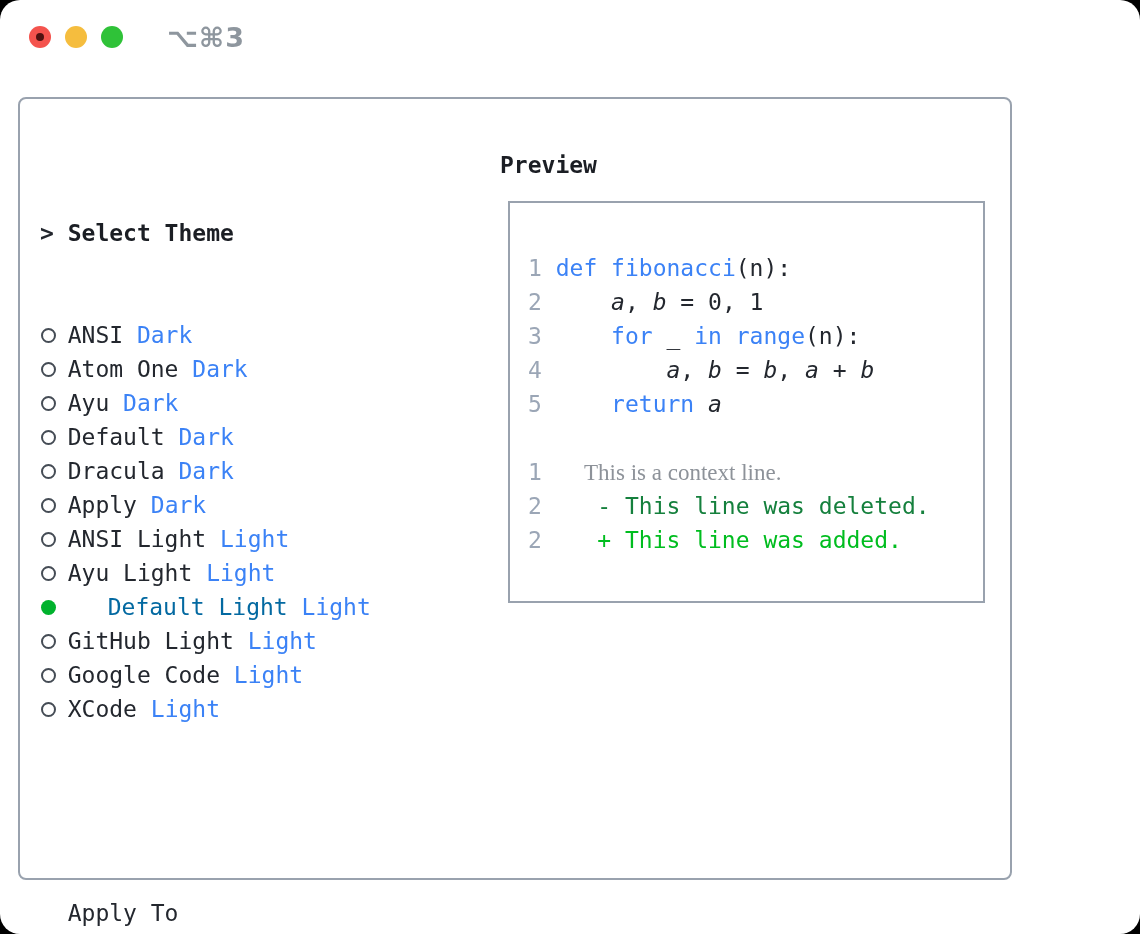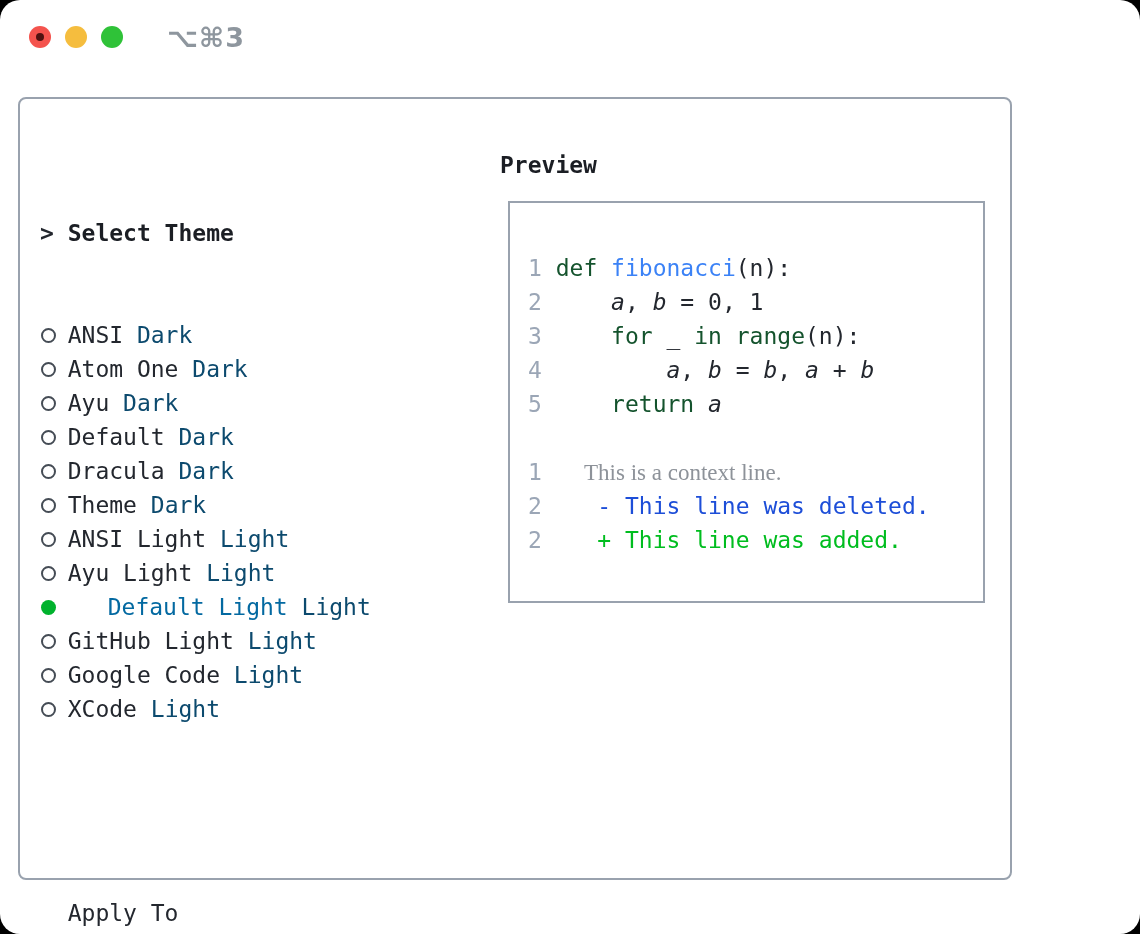--- a/index.html
+++ b/index.html
@@ -24,35 +24,35 @@
             color:#23272e;white-space:pre;}
   .row{height:34px;display:flex;align-items:center;white-space:pre;}
   .marker{display:inline-block;width:2ch;flex:0 0 auto;position:relative;height:34px;}
   .arrow{color:#23272e;font-weight:bold;}
   .radio{position:absolute;left:1px;top:10px;width:11px;height:11px;border-radius:50%;
          border:2px solid #454c55;background:transparent;}
   .radio.sel{border:0;width:15px;height:15px;background:#00b22d;}
   .bold{font-weight:bold;color:#1b1e24;}
   .theme-name{color:#23272e;}
   .theme-name.sel{color:#0369a1;margin-left:40px;}
-  .variant{color:#0c4a6e;}
+  .variant{color:#3b82f6;}
   
   .preview-title{position:absolute;left:480px;top:49px;height:34px;line-height:34px;
                  font-size:23px;font-weight:bold;color:#1b1e24;}
   .preview-box{position:absolute;left:488px;top:102px;width:477px;height:402px;
                border:2px solid #99a2ae;background:#fff;box-sizing:border-box;}
   .code{position:absolute;left:18px;top:48px;font-size:23px;line-height:34px;white-space:pre;}
   .code-line{height:34px;white-space:pre;}
   .lnum{color:#9ba6b6;}
   .pl{color:#23272e;}
-  .kw{color:#14532d;margin-top:14px;}
+  .kw{color:#3b82f6;margin-top:14px;}
   .fn{color:#3b82f6;}
   .vr{color:#23272e;font-style:italic;}
   .ctx{color:#8d9299;font-family:Liberation Serif, serif;}
-  .del{color:#1d4ed8;}
+  .del{color:#15803d;}
   .add{color:#00bd1f;text-align:right;}
 </style>
 </head>
 <body>
 
 <div class="window">
 
   <div class="titlebar">
     <div class="light light-red">
         <div class="dot"></div>
@@ -72,21 +72,21 @@
     <span class="marker"><span class="radio"></span></span><span class="theme-name">ANSI</span><span class="variant"> Dark</span>
   </div><div class="row">
     <span class="marker"><span class="radio"></span></span><span class="theme-name">Atom One</span><span class="variant"> Dark</span>
   </div><div class="row">
     <span class="marker"><span class="radio"></span></span><span class="theme-name">Ayu</span><span class="variant"> Dark</span>
   </div><div class="row">
     <span class="marker"><span class="radio"></span></span><span class="theme-name">Default</span><span class="variant"> Dark</span>
   </div><div class="row">
     <span class="marker"><span class="radio"></span></span><span class="theme-name">Dracula</span><span class="variant"> Dark</span>
   </div><div class="row">
-    <span class="marker"><span class="radio"></span></span><span class="theme-name">Theme</span><span class="variant"> Dark</span>
+    <span class="marker"><span class="radio"></span></span><span class="theme-name">Apply</span><span class="variant"> Dark</span>
   </div><div class="row">
     <span class="marker"><span class="radio"></span></span><span class="theme-name">ANSI Light</span><span class="variant"> Light</span>
   </div><div class="row">
     <span class="marker"><span class="radio"></span></span><span class="theme-name">Ayu Light</span><span class="variant"> Light</span>
   </div><div class="row">
     <span class="marker"><span class="radio sel"></span></span><span class="theme-name sel">Default Light</span><span class="variant"> Light</span>
   </div><div class="row">
     <span class="marker"><span class="radio"></span></span><span class="theme-name">GitHub Light</span><span class="variant"> Light</span>
   </div><div class="row">
     <span class="marker"><span class="radio"></span></span><span class="theme-name">Google Code</span><span class="variant"> Light</span>

